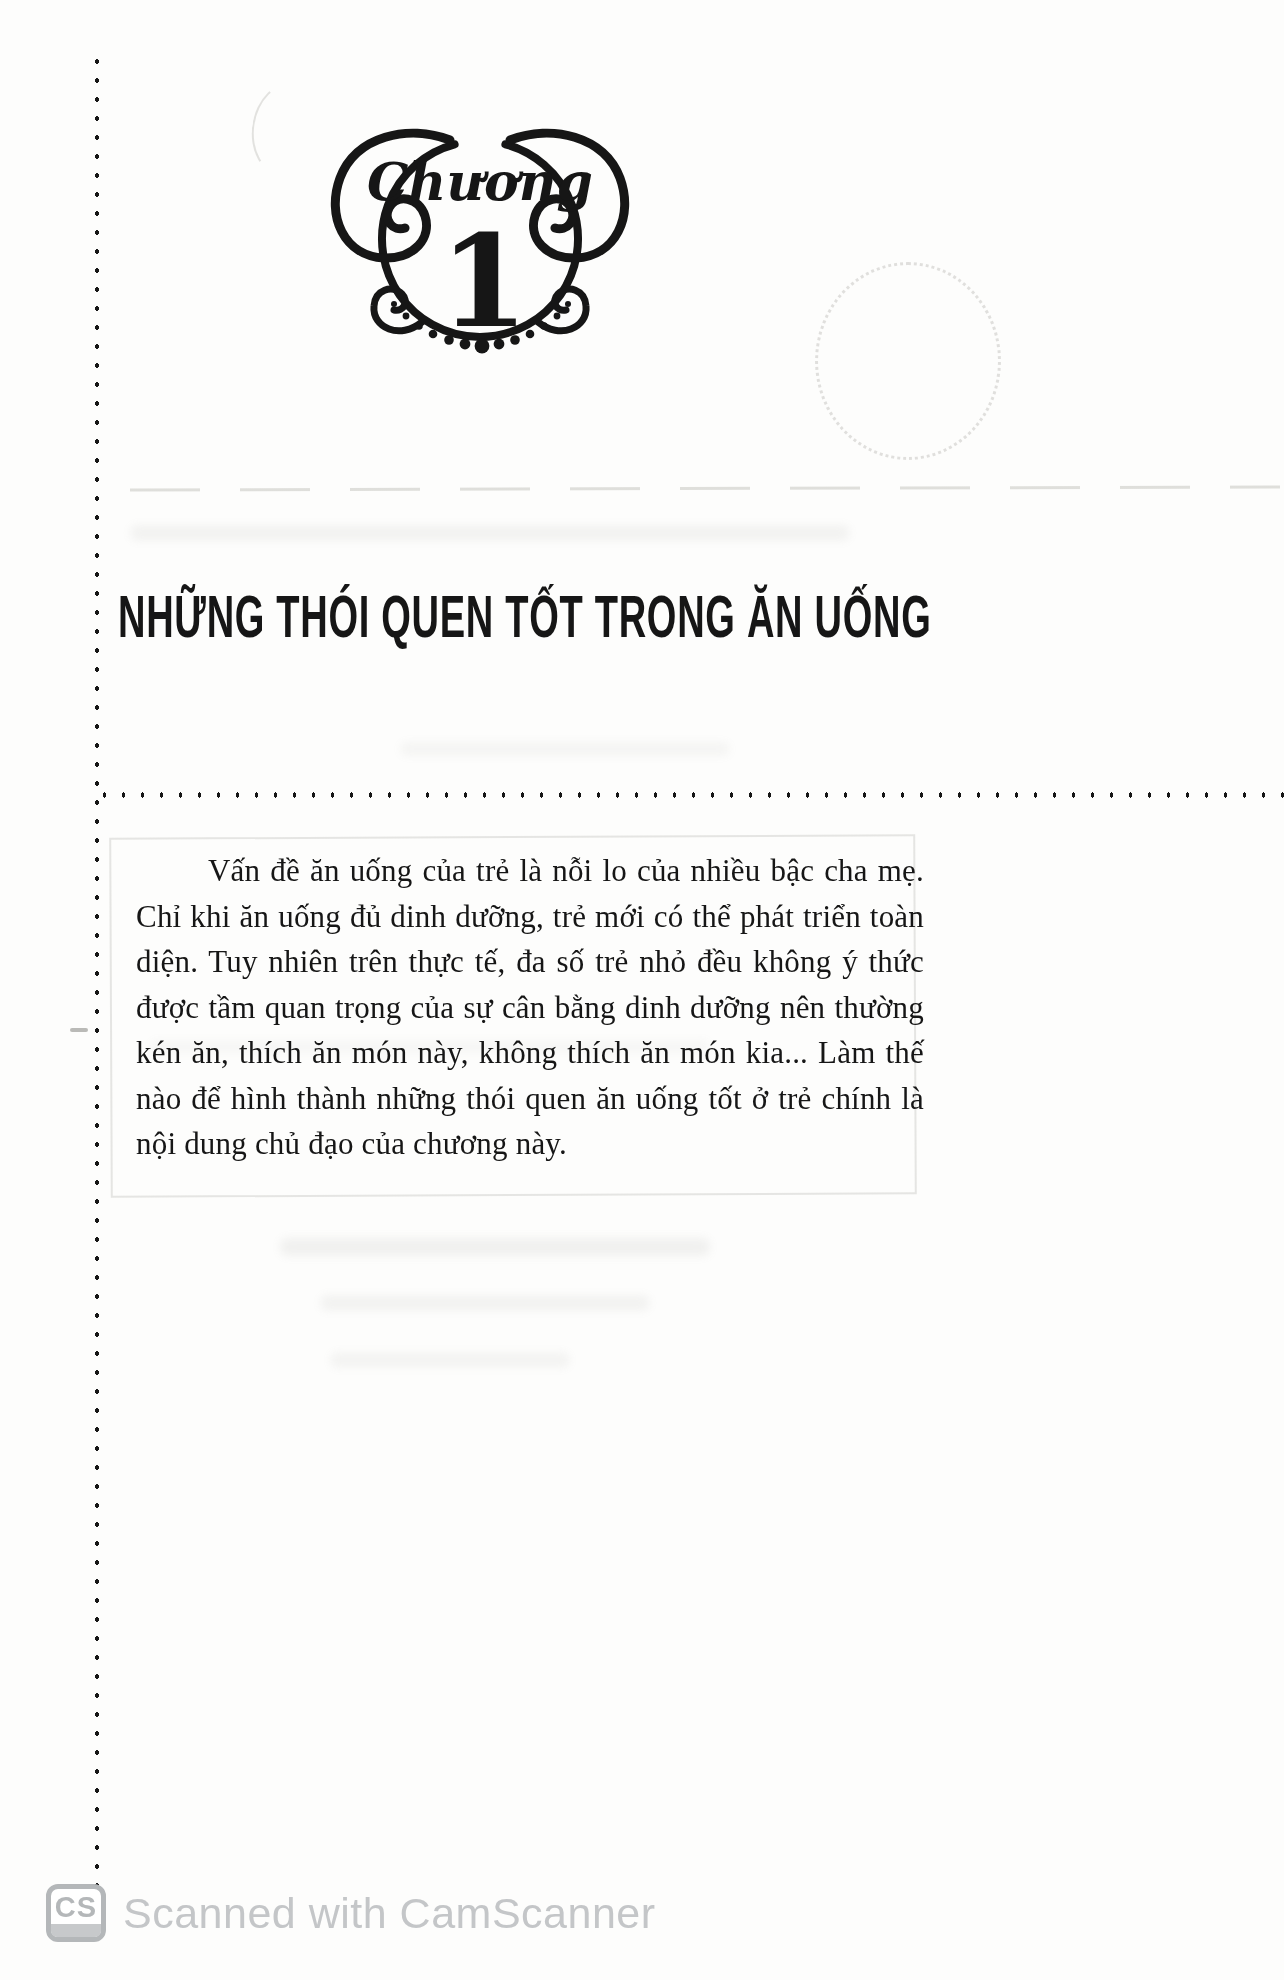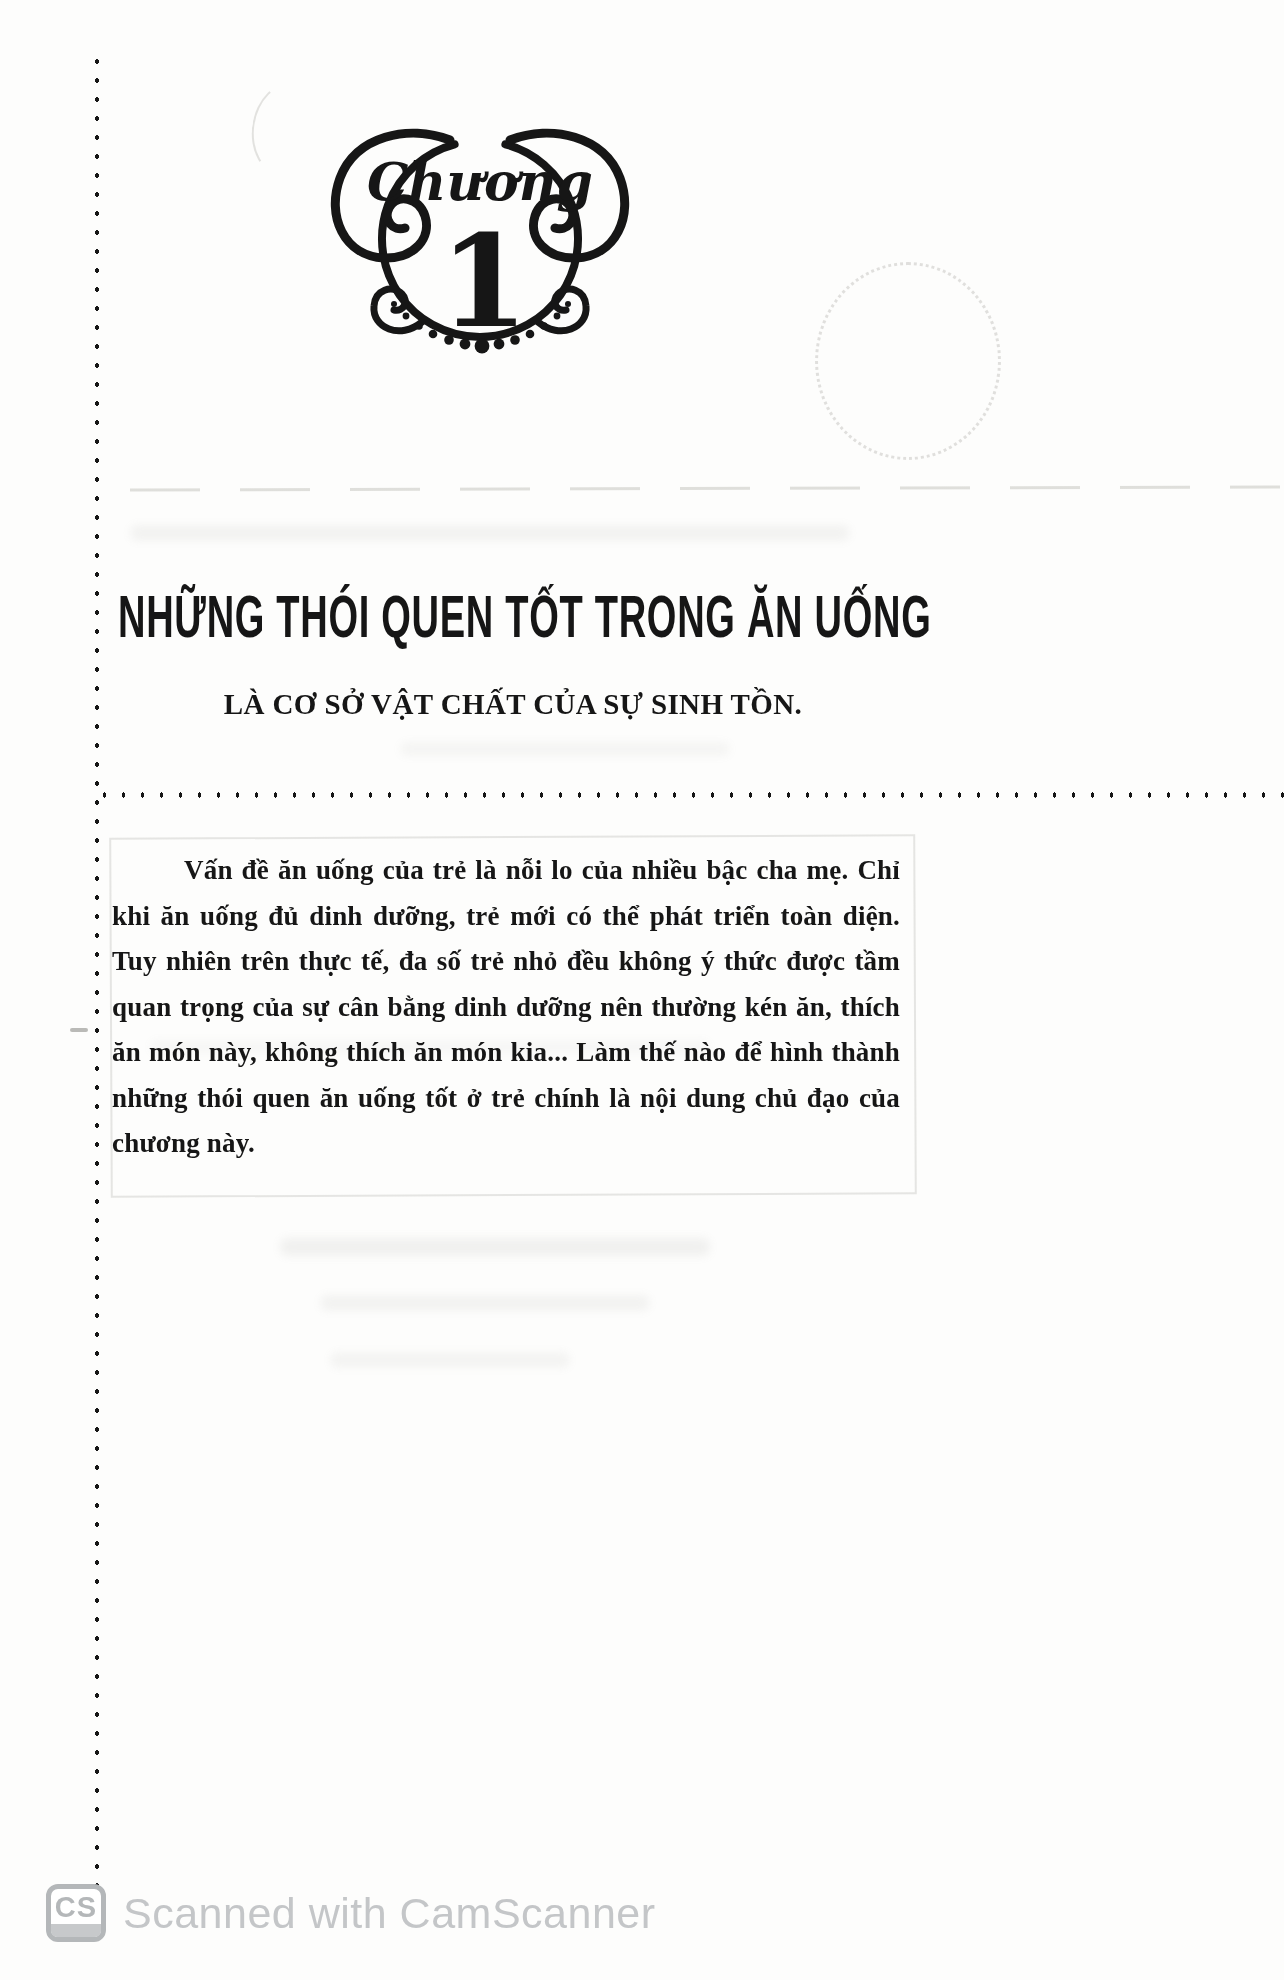--- a/index.html
+++ b/index.html
@@ -45,22 +45,22 @@
     text-align:center; font-weight:bold; font-size:29px; line-height:41px;
     letter-spacing:0.4px;
   }
 
   
   .para-box {
     position:absolute; left:110px; top:836px; width:802px; height:356px;
     border:2px solid rgba(175,175,168,0.30); transform:rotate(-0.25deg);
   }
   .para {
-    position:absolute; left:112px; top:848px; width:788px;
-    font-size:27px; line-height:45.5px; font-weight:bold;
+    position:absolute; left:136px; top:848px; width:788px;
+    font-size:31px; line-height:45.5px; font-weight:normal;
     text-align:justify; text-indent:72px; letter-spacing:0.2px;
   }
 
   
   .artifact { position:absolute; pointer-events:none; }
   .smudge { background:#9a9a94; filter:blur(4px); border-radius:8px; }
   .ghost-ellipse {
     left:815px; top:262px; width:180px; height:192px;
     border:3px dotted var(--artifact,#c9c8c4); border-radius:50%; opacity:0.55;
   }
@@ -138,21 +138,20 @@
       <circle cx="246" cy="200" r="3.8"></circle>
       <circle cx="259" cy="190" r="3.4"></circle>
       <circle cx="270" cy="178" r="3"></circle>
     </g>
     <text class="ch-label" x="182" y="74" text-anchor="middle">Chương</text>
     <text class="ch-num" x="186" y="200" text-anchor="middle">1</text>
   </svg>
 
   <div class="title">NHỮNG THÓI QUEN TỐT TRONG ĂN UỐNG</div>
   <div class="subtitle">
-    <div>LÀ CƠ SỞ VẬT CHẤT CỦA SỰ SINH TỒN.</div>
   </div>
 
   <div class="para-box"></div>
   <div class="para">Vấn đề ăn uống của trẻ là nỗi lo của nhiều bậc cha mẹ. Chỉ khi ăn uống đủ dinh dưỡng, trẻ mới có thể phát triển toàn diện. Tuy nhiên trên thực tế, đa số trẻ nhỏ đều không ý thức được tầm quan trọng của sự cân bằng dinh dưỡng nên thường kén ăn, thích ăn món này, không thích ăn món kia... Làm thế nào để hình thành những thói quen ăn uống tốt ở trẻ chính là nội dung chủ đạo của chương này.</div>
 
   <div class="cs-icon">
     <div class="cs-letters">CS</div>
     <div class="cs-bar"></div>
   </div>
   <div class="cs-text">Scanned with CamScanner</div>

